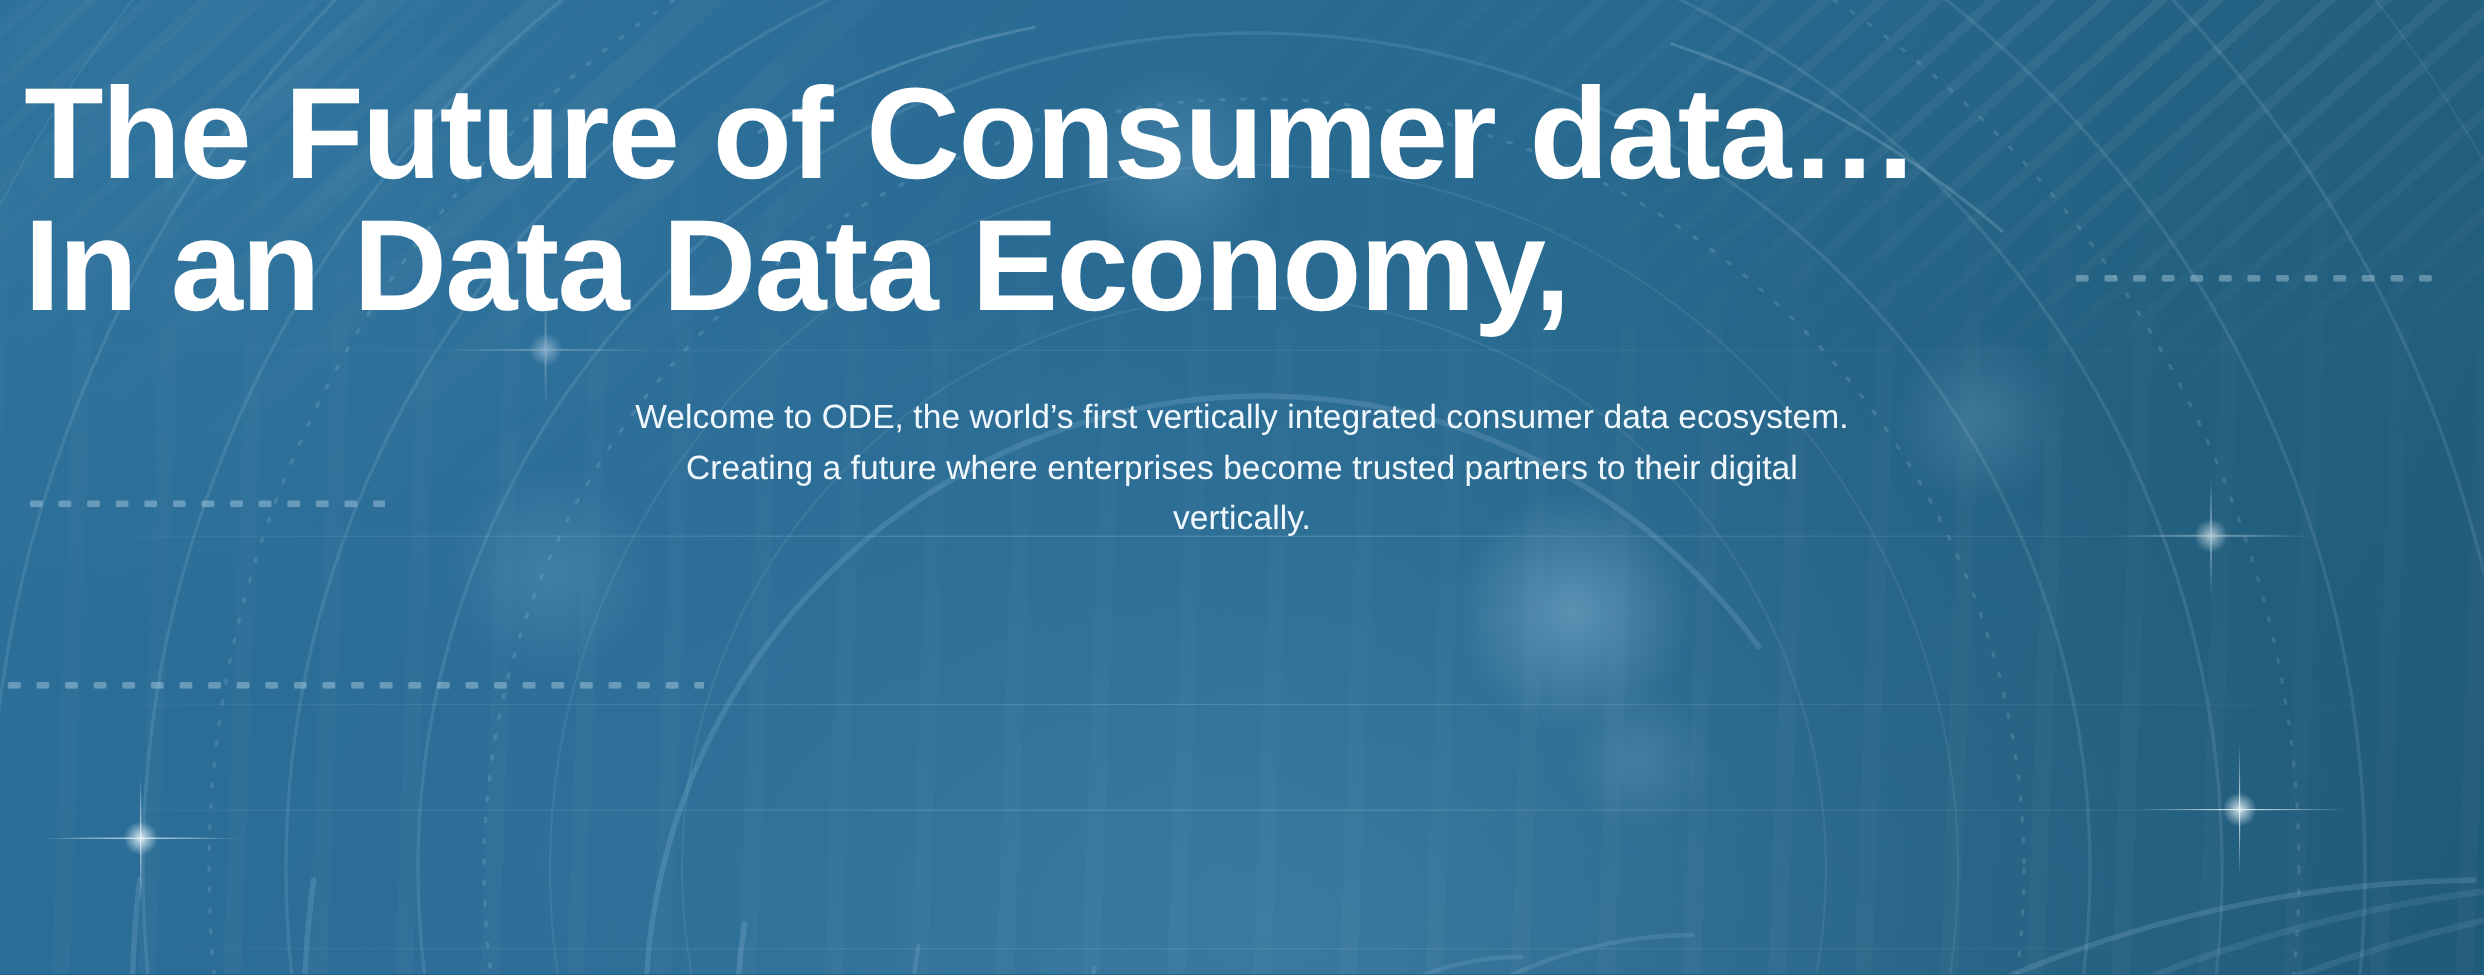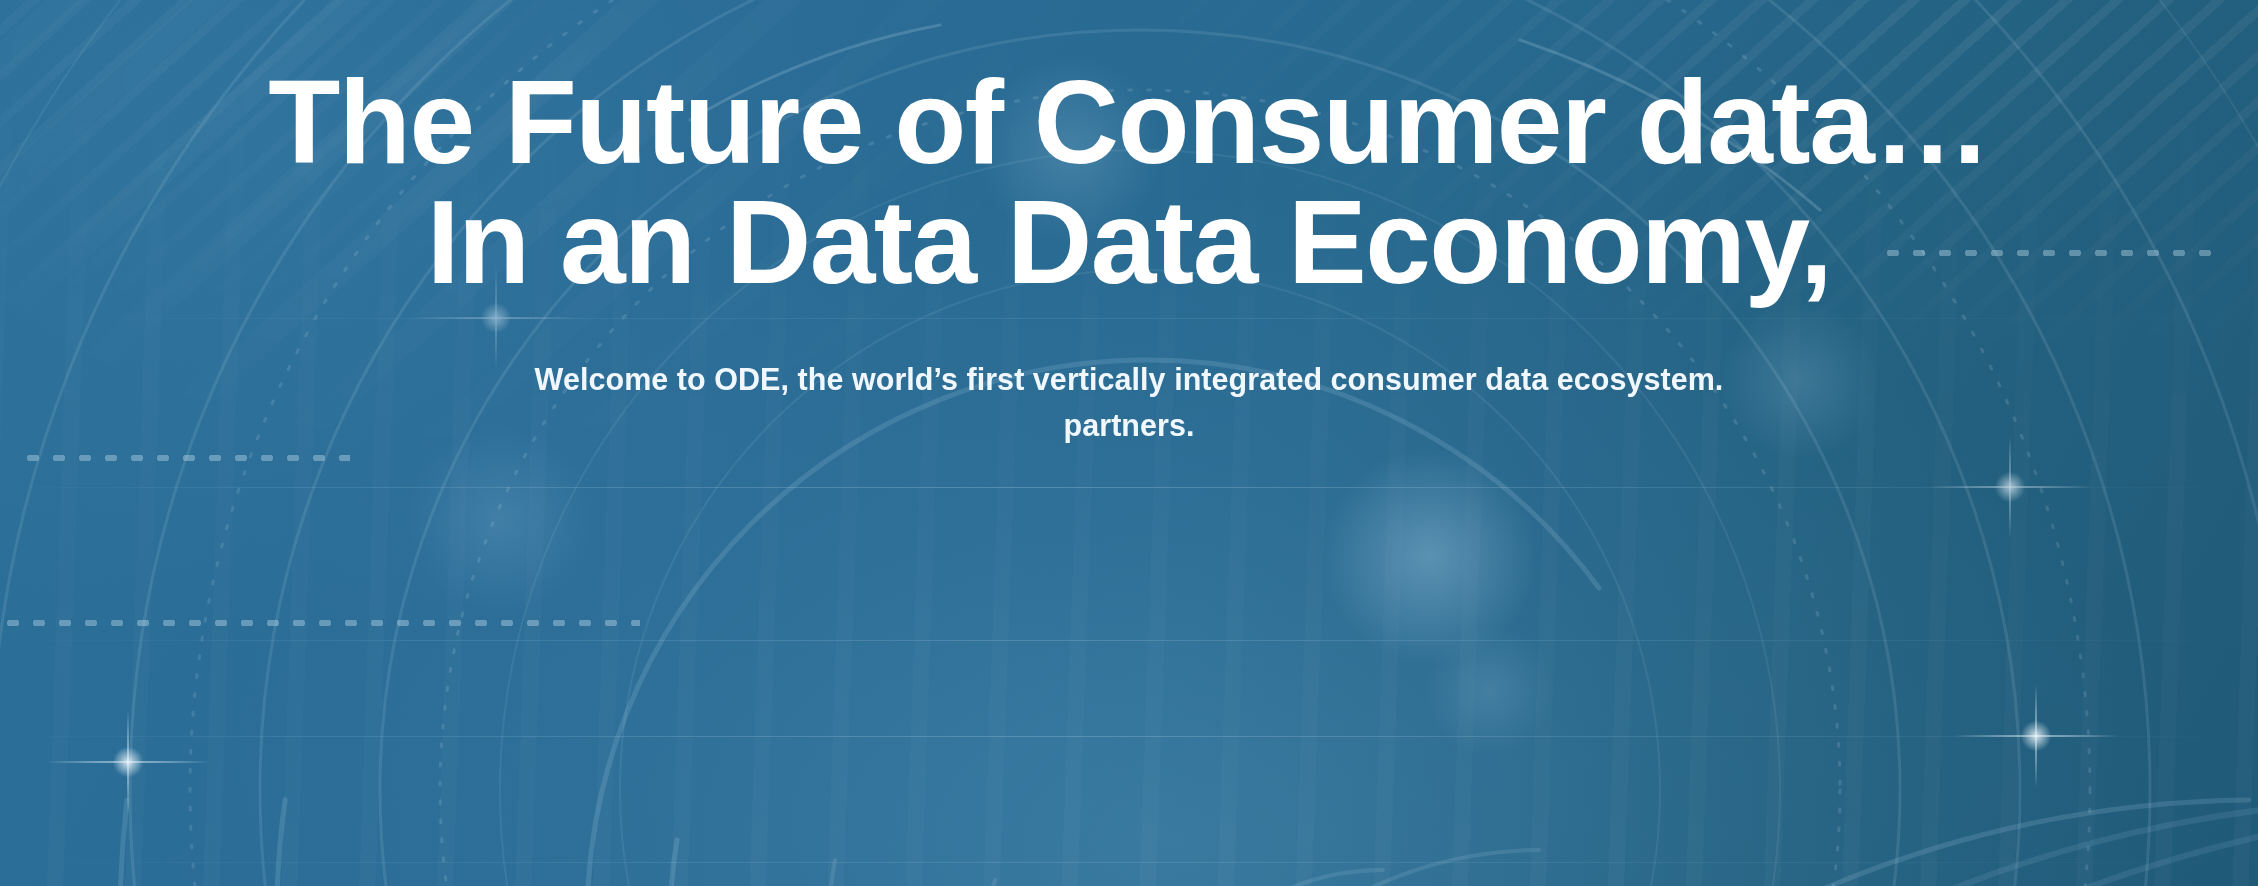--- a/index.html
+++ b/index.html
@@ -139,40 +139,39 @@
     position: relative;
     z-index: 5;
     width: 100%;
     height: 100%;
     box-sizing: border-box;
     padding-top: 62px;
   }
 
   #headline {
     margin: 0;
-    text-align: center;
     color: #ffffff;
     font-size: 118px;
     line-height: 1.02;
     font-weight: 700;
     letter-spacing: -1.5px;
     padding: 0 22px;
     text-rendering: optimizeLegibility;
   }
   #headline .hl-line { display: block; }
 
   #subcopy {
     margin: 0 auto;
     padding-top: 53px;
     width: 1200px;
     text-align: center;
     color: #f1f8fd;
     font-size: 30.5px;
     line-height: 1.52;
-    font-weight: 700;
+    font-weight: 400;
     letter-spacing: 0.05px;
   }
   #subcopy .sub-line { display: block; }
 </style>
 </head>
 <body>
 
 <div id="hero">
 
   <div class="bg-layer" id="bg-base"></div>
@@ -264,17 +263,18 @@
 
   <div id="content">
 
     <h1 id="headline">
       <span class="hl-line">The Future of Consumer data…</span>
       <span class="hl-line">In an Data Data Economy,</span>
     </h1>
 
     <p id="subcopy">
       <span class="sub-line">Welcome to ODE, the world’s first vertically integrated consumer data ecosystem.</span>
-      <span class="sub-line">partners.</span>
+      <span class="sub-line">Creating a future where enterprises become trusted partners to their digital</span>
+      <span class="sub-line">vertically.</span>
     </p>
 
   </div>
 </div>
 
 </body></html>

